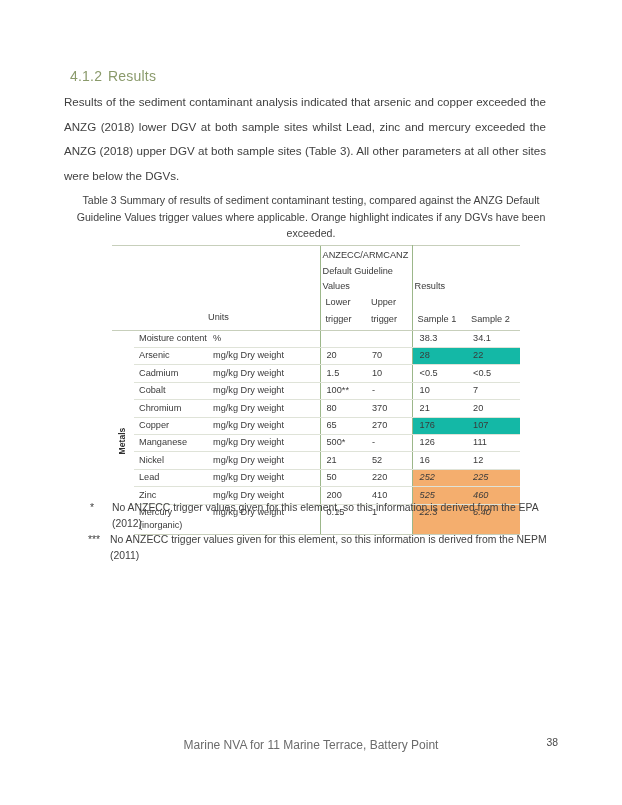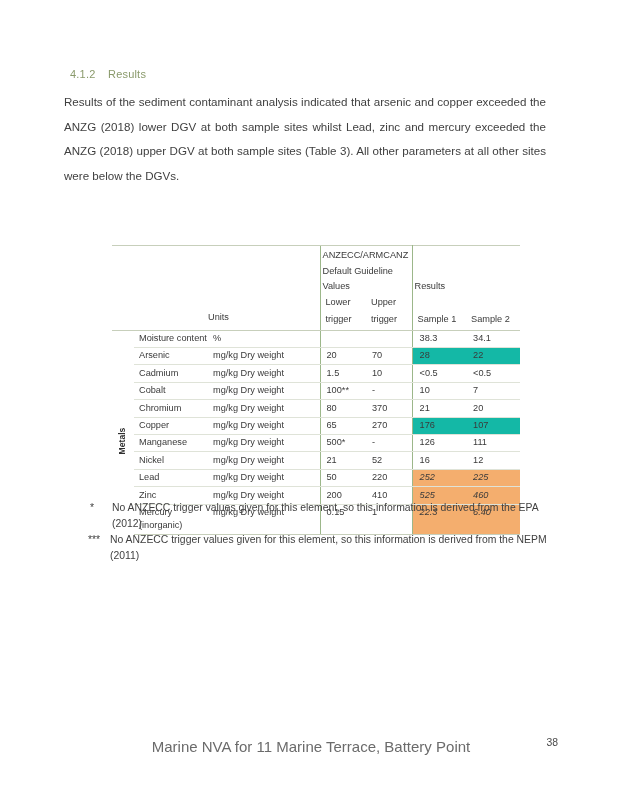--- a/index.html
+++ b/index.html
@@ -23,21 +23,21 @@
     width: 622px;
     height: 805px;
     background: #fff;
   }
 
   
   .section-heading {
     position: absolute;
     left: 70px;
     top: 68px;
-    font-size: 11px;
+    font-size: 14px;
     color: #8a9a6b;
     letter-spacing: .2px;
     white-space: nowrap;
   }
   .section-heading .num { display: inline-block; width: 38px; }
 
   
   .body-para {
     position: absolute;
     left: 64px;
@@ -179,21 +179,21 @@
     height: 70px;
   }
   .footer-logo svg { display: block; }
 
   .footer-center {
     position: absolute;
     left: 0;
     top: 738px;
     width: 622px;
     text-align: center;
-    font-size: 15px;
+    font-size: 12px;
     color: #6b6b6b;
   }
   .footer-page {
     position: absolute;
     right: 64px;
     top: 737px;
     font-size: 10.4px;
     color: #4a4a4a;
   }
 </style>
@@ -201,20 +201,21 @@
 <body>
 
 <div class="page">
 
   <div class="section-heading">
     <span class="num">4.1.2</span><span>Results</span>
   </div>
 
   <div class="body-para">Results of the sediment contaminant analysis indicated that arsenic and copper exceeded the ANZG (2018) lower DGV at both sample sites whilst Lead, zinc and mercury exceeded the ANZG (2018) upper DGV at both sample sites (Table 3). All other parameters at all other sites were below the DGVs.</div>
 
+  <div class="table-caption">Table 3 Summary of results of sediment contaminant testing, compared against the ANZG Default Guideline Values trigger values where applicable.  Orange highlight indicates if any DGVs have been exceeded.</div>
 
   <div class="table-wrap">
     <table class="data">
       <colgroup>
         <col class="c-grp">
           <col class="c-par">
           <col class="c-unit">
         <col class="c-low">
           <col class="c-upp">
         <col class="c-s1">

